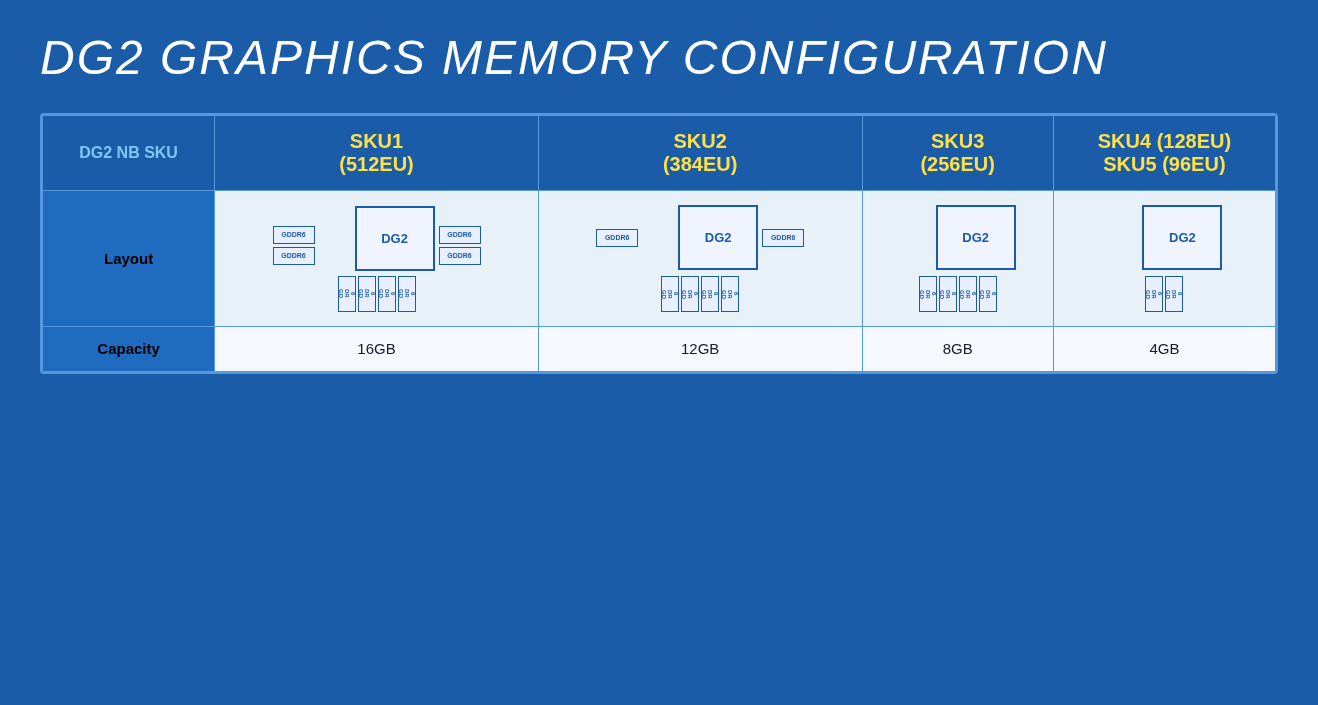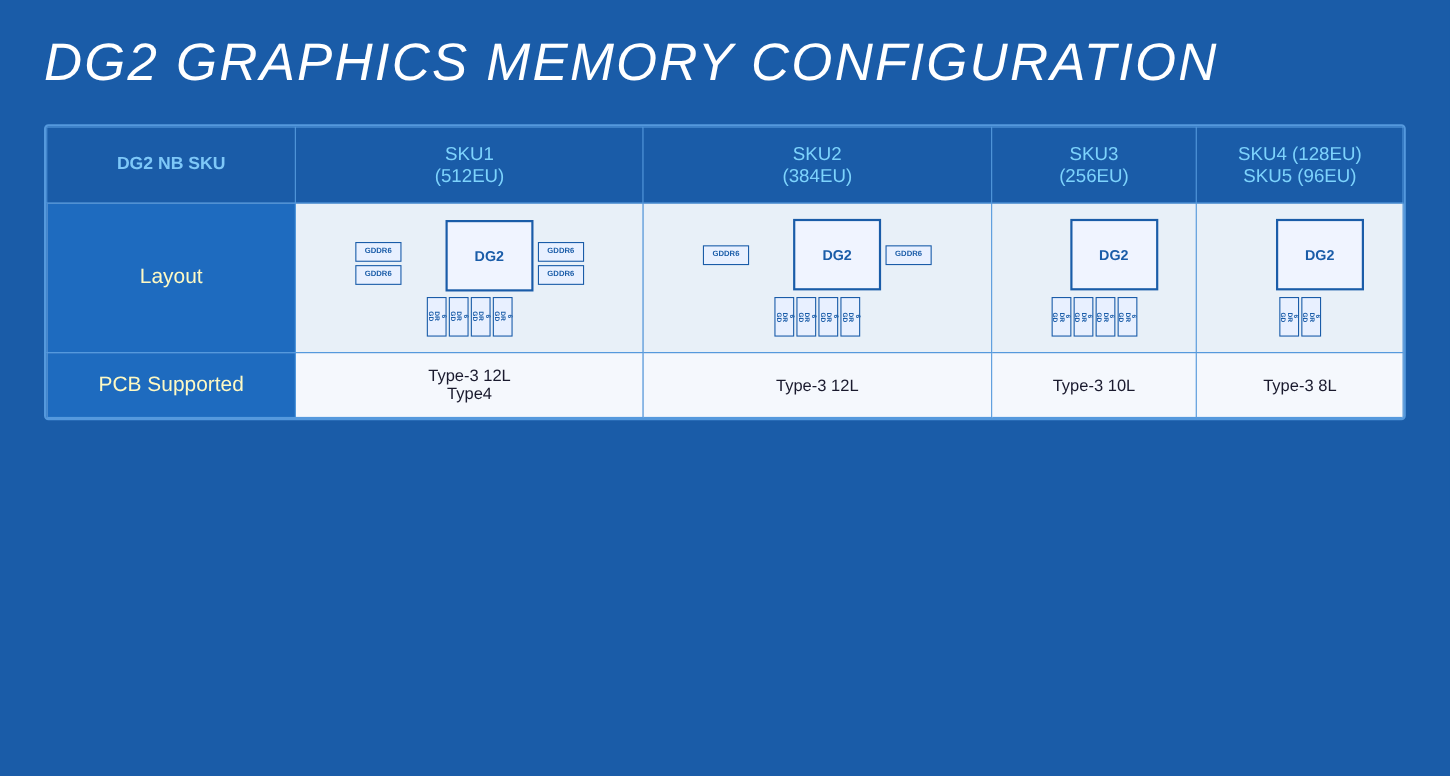--- a/index.html
+++ b/index.html
@@ -28,23 +28,23 @@
       overflow: hidden;
     }
     table {
       width: 100%;
       border-collapse: collapse;
     }
     thead tr {
       background: #1a5ca8;
     }
     thead th {
-      color: #7dd3fc;
-      font-weight: 400;
-      font-size: 17px;
+      color: #fde047;
+      font-weight: 700;
+      font-size: 20px;
       text-align: center;
       padding: 14px 10px;
       border: 1px solid #5599dd;
     }
     thead th.row-header {
       color: #7ec8f8;
       font-size: 16px;
       font-weight: 700;
     }
     tbody tr:nth-child(odd) {
@@ -56,23 +56,23 @@
     tbody td {
       border: 1px solid #5599dd;
       text-align: center;
       padding: 12px 10px;
       font-size: 15px;
       color: #1a1a2e;
       vertical-align: middle;
     }
     tbody td.row-label {
       background: #1e6bbf;
-      color: #fef9c3;
-      font-weight: 400;
-      font-size: 19px;
+      color: #000000;
+      font-weight: 700;
+      font-size: 15px;
       text-align: center;
       padding: 12px 14px;
       line-height: 1.3;
     }
     .layout-cell {
       padding: 14px 8px;
       vertical-align: middle;
     }
     
     .layout-diagram {
@@ -217,24 +217,24 @@
               <div class="mem-chip gddr6-tall">GD<br>DR<br>6</div>
               <div class="mem-chip gddr6-tall">GD<br>DR<br>6</div>
             </div>
           </div>
         </td>
       </tr>
 
 
 
 
-
-
       <tr>
-        <td class="row-label">PCB Supported</td>
-        <td>Type-3 12L<br>Type4</td>
-        <td>Type-3 12L</td>
-        <td>Type-3 10L</td>
-        <td>Type-3 8L</td>
+        <td class="row-label">Capacity</td>
+        <td>16GB</td>
+        <td>12GB</td>
+        <td>8GB</td>
+        <td>4GB</td>
       </tr>
+
+
     </tbody>
   </table>
 </div>
 
 </body></html>

